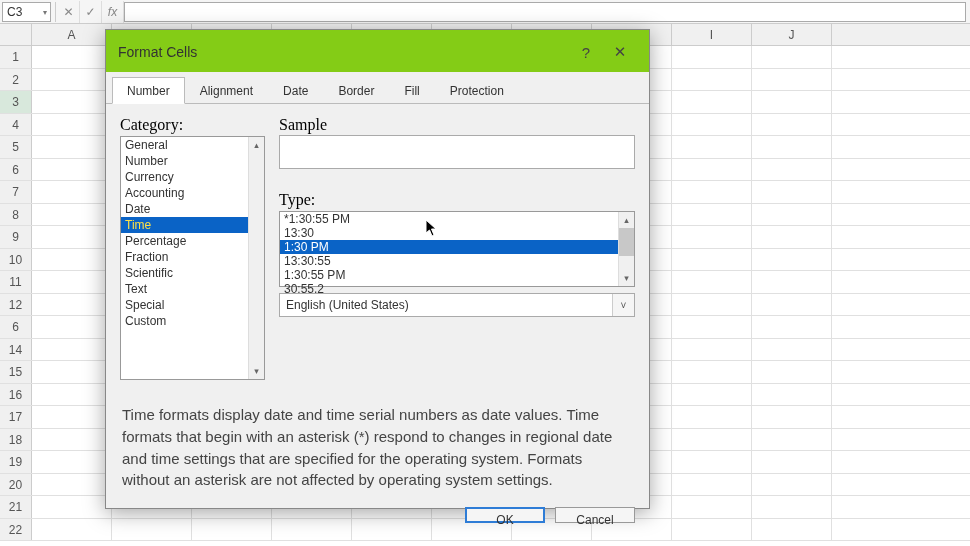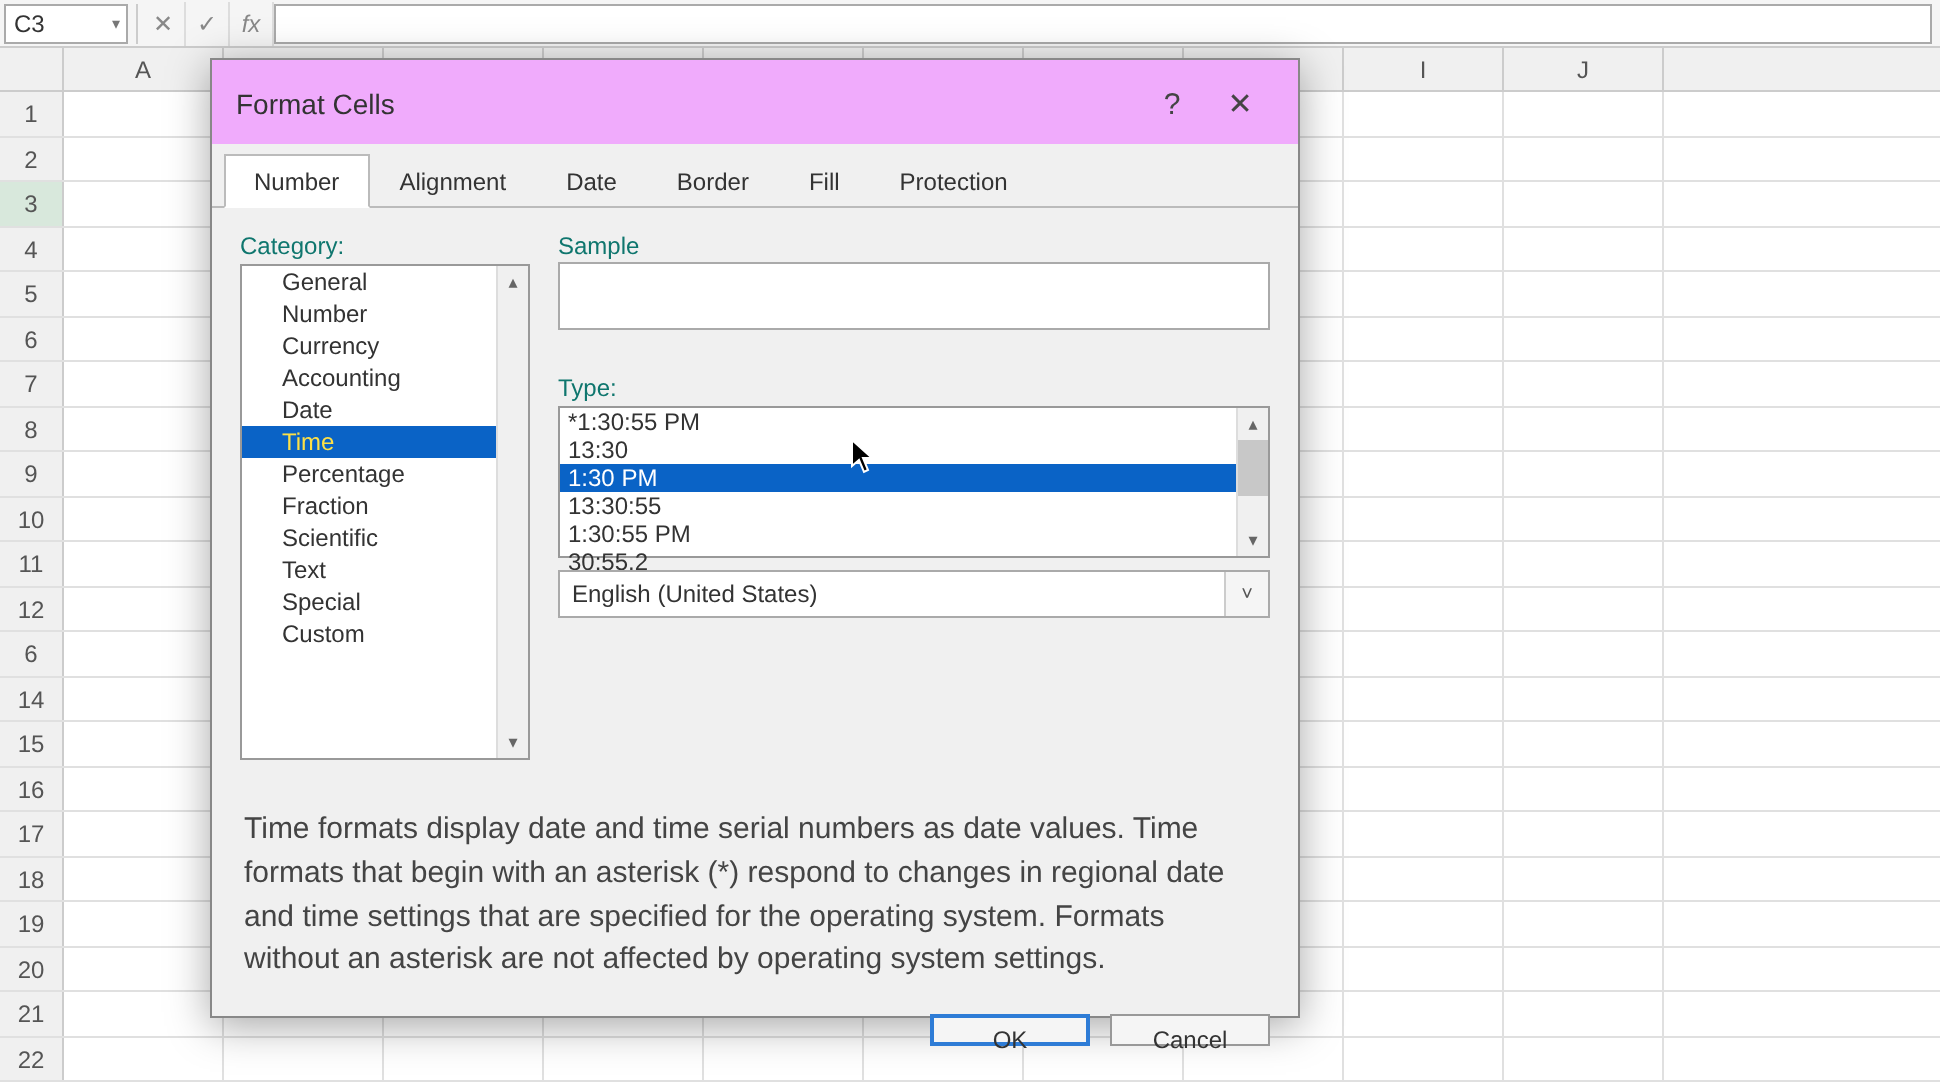--- a/index.html
+++ b/index.html
@@ -15,21 +15,21 @@
   }
   
   .formula-bar {
     display: flex;
     align-items: center;
     height: 24px;
     border-bottom: 1px solid #ccc;
     background: #f5f5f5;
   }
   .name-box {
-    width: 62px;
+    width: 49px;
     height: 20px;
     margin: 2px 2px 2px 2px;
     background: #fff;
     border: 1px solid #aaa;
     display: flex;
     align-items: center;
     padding: 0 4px;
     position: relative;
   }
   .name-box .caret {
@@ -71,45 +71,45 @@
     top: 29px;
     width: 545px;
     height: 480px;
     background: #f0f0f0;
     border: 1px solid #888;
     box-shadow: 0 4px 20px rgba(0,0,0,0.35);
     display:flex;
     flex-direction:column;
   }
   .titlebar {
-    display:flex; align-items:center; padding:10px 12px 8px; background:#f0abfc;
+    display:flex; align-items:center; padding:10px 12px 8px; background:#84cc16;
   }
   .titlebar .title { flex:1; font-size:14px; font-weight:500; color:#333; }
   .titlebar .tbtn { width:34px; height:24px; display:flex; align-items:center; justify-content:center; color:#444; font-size:15px;}
   .tabs { display:flex; border-bottom:1px solid #bbb; padding:0 6px; margin-top:4px; background:#f0f0f0;}
   .tab {
     padding: 6px 14px 5px;
     font-size:12px;
     color:#333;
     border:1px solid transparent;
     border-bottom:none;
     position:relative;
     top:1px;
     background:transparent;
   }
   .tab.active { background:#fff; border-color:#bbb; border-bottom:1px solid #fff;}
   .body { flex:1; padding:12px 14px 6px; display:flex; flex-direction:column;}
   .upper { display:flex; gap:14px; height:264px;}
   .left-col { width:145px; display:flex; flex-direction:column;}
-  .label { font-size:12px; color:#0f766e; margin-bottom:2px;}
+  .label { font-size:16px; color:#000000; margin-bottom:2px;font-family:Liberation Serif, serif;}
   .listbox {
     flex:1; background:#fff; border:1px solid #999; overflow-y:auto;
     font-size:12px; position:relative;
   }
-  .list-item { padding:1px 20px; cursor:default; }
+  .list-item { padding:1px 4px; cursor:default; }
   .list-item.selected { background:#0a63c6; color:#fde047;}
   .scroll-track { position:absolute; right:0; top:0; bottom:0; width:16px; background:#f0f0f0; border-left:1px solid #ddd;}
   .scroll-btn { height:16px; display:flex; align-items:center; justify-content:center; font-size:9px; color:#666;}
   .scroll-thumb-sm { margin-top:0; height:28px; background:#c8c8c8;}
   .right-col { flex:1; display:flex; flex-direction:column; gap:6px;}
   .sample-box { background:#fff; border:1px solid #aaa; height:34px; }
   .sample-label { margin-bottom:1px; }
   .sample-wrap { margin-bottom:16px;}
   .type-list {
     background:#fff; border:1px solid #999; height:76px; position:relative;

